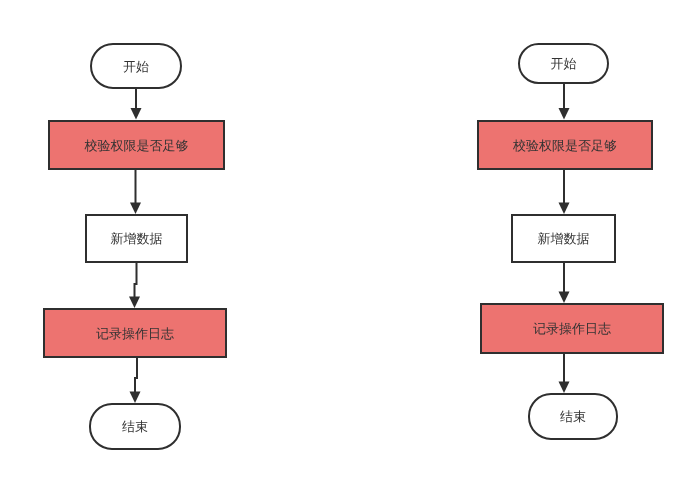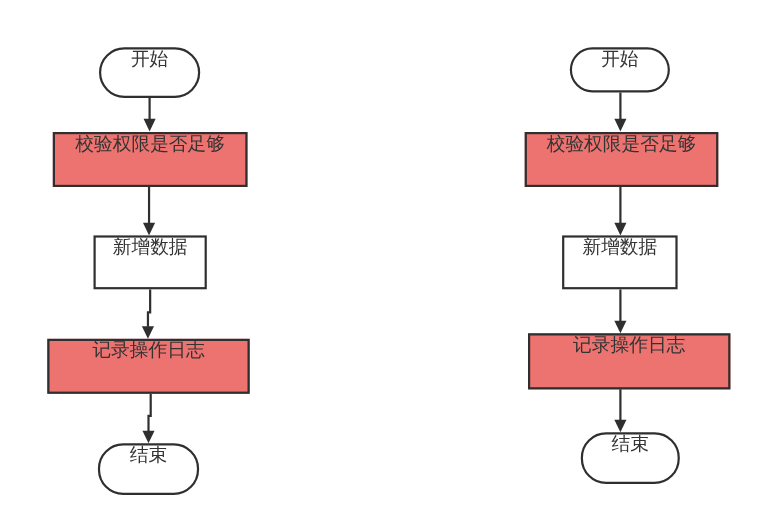--- a/index.html
+++ b/index.html
@@ -29,25 +29,26 @@
     fill: none;
   }
   .edge polygon {
     fill: var(--stroke, #2f2f2f);
     stroke: none;
   }
   .node {
     position: absolute;
     box-sizing: border-box;
     display: flex;
+    align-items: center;
     justify-content: center;
     background: var(--node-fill, #ffffff);
     border: 2px solid var(--stroke, #2f2f2f);
     color: var(--text, #333333);
-    font-size: 17px;
+    font-size: 13px;
     line-height: 1;
     white-space: nowrap;
   }
   .node.terminator { border-radius: 23px; }
   .node.highlight  { background: var(--highlight, #ed7370); }
   .node .label { pointer-events: none; }
 </style>
 </head>
 <body>
 

